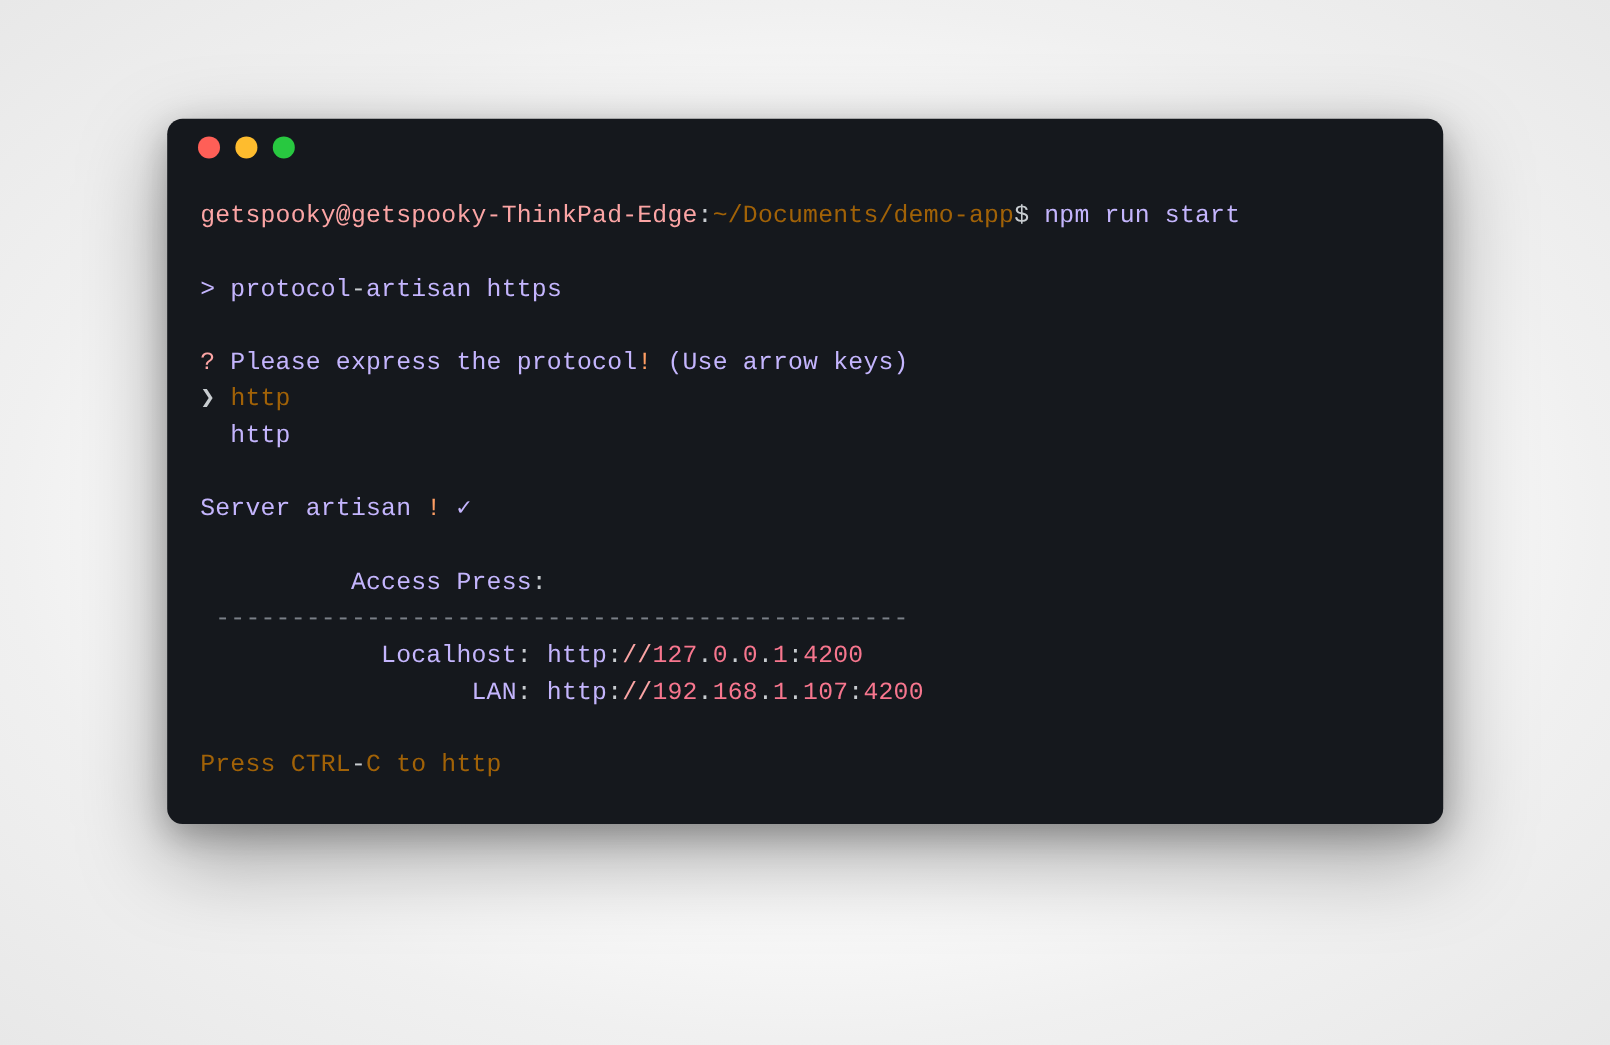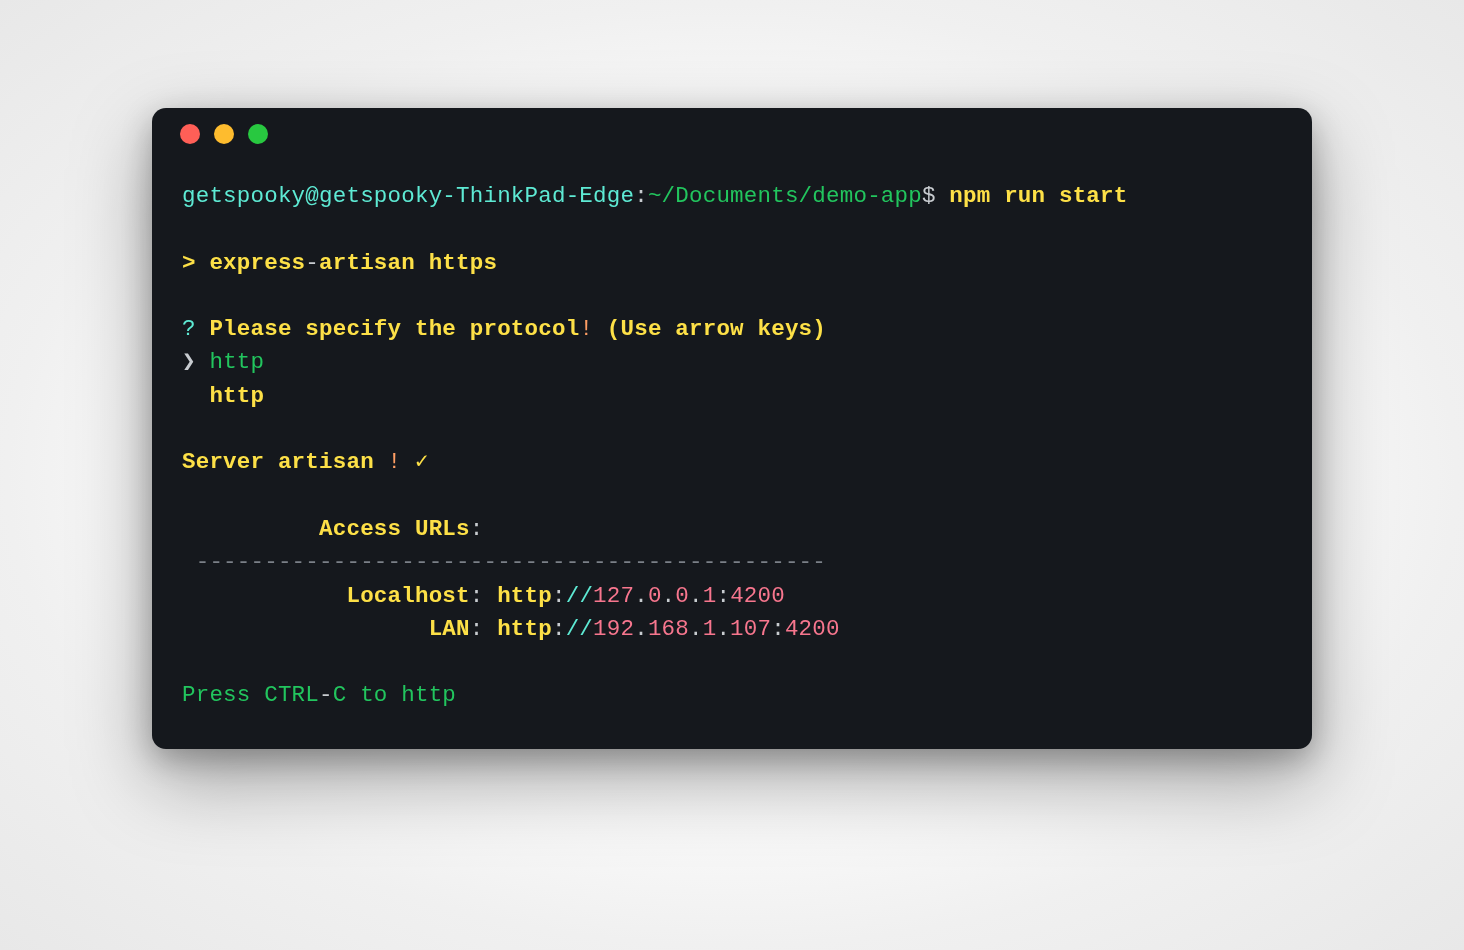--- a/index.html
+++ b/index.html
@@ -40,46 +40,46 @@
   .dot-yellow { background: #febc2e; }
   .dot-green { background: #28c840; }
   .terminal-body {
     padding: 20px 30px 36px 30px;
     font-size: 22.5px;
     line-height: 1.48;
     white-space: pre;
     color: #c8ccd0;
     letter-spacing: 0.2px;
   }
-  .c-green  { color: #5eead4; }
+  .c-green  { color: #fca5a5; }
   .c-white  { color: #c8ccd0; }
-  .c-gray   { color: #fde047; font-weight: bold; }
+  .c-gray   { color: #c4b5fd; }
   .c-gray-dim { color: #7b8088; }
-  .c-blue   { color: #22c55e; }
+  .c-blue   { color: #a16207; }
   .c-red    { color: #f7768e; font-family: Liberation Mono, monospace; }
   .c-orange { color: #ff9e64; }
 </style>
 </head>
 <body>
 
 <div class="terminal-window">
   <div class="titlebar">
     <div class="dot dot-red"></div>
     <div class="dot dot-yellow"></div>
     <div class="dot dot-green"></div>
   </div>
   <div class="terminal-body"><span class="c-green">getspooky@getspooky-ThinkPad-Edge</span><span class="c-white">:</span><span class="c-blue">~/Documents/demo-app</span><span class="c-white">$ </span><span class="c-gray">npm run start</span>
 
-<span class="c-gray">&gt; </span><span class="c-gray">express</span><span class="c-white">-</span><span class="c-gray">artisan https</span>
+<span class="c-gray">&gt; </span><span class="c-gray">protocol</span><span class="c-white">-</span><span class="c-gray">artisan https</span>
 
-<span class="c-green">? </span><span class="c-gray">Please specify the protocol</span><span class="c-orange">!</span><span class="c-gray"> (Use arrow keys)</span>
+<span class="c-green">? </span><span class="c-gray">Please express the protocol</span><span class="c-orange">!</span><span class="c-gray"> (Use arrow keys)</span>
 <span class="c-white">❯ </span><span class="c-blue">http</span>
 <span>  </span><span class="c-gray">http</span>
 
 <span class="c-gray">Server artisan </span><span class="c-orange">!</span><span class="c-gray"> ✓</span>
 
-<span>          </span><span class="c-gray">Access URLs</span><span class="c-white">:</span>
+<span>          </span><span class="c-gray">Access Press</span><span class="c-white">:</span>
 <span class="c-gray-dim"> ----------------------------------------------</span>
 <span>            </span><span class="c-gray">Localhost</span><span class="c-white">:</span><span> </span><span class="c-gray">http</span><span class="c-white">:</span><span class="c-green">//</span><span class="c-red">127</span><span class="c-white">.</span><span class="c-red">0</span><span class="c-white">.</span><span class="c-red">0</span><span class="c-white">.</span><span class="c-red">1</span><span class="c-white">:</span><span class="c-red">4200</span>
 <span>                  </span><span class="c-gray">LAN</span><span class="c-white">:</span><span> </span><span class="c-gray">http</span><span class="c-white">:</span><span class="c-green">//</span><span class="c-red">192</span><span class="c-white">.</span><span class="c-red">168</span><span class="c-white">.</span><span class="c-red">1</span><span class="c-white">.</span><span class="c-red">107</span><span class="c-white">:</span><span class="c-red">4200</span>
 
 <span class="c-blue">Press CTRL</span><span class="c-white">-</span><span class="c-blue">C to http</span></div>
 </div>
 
 </body></html>

